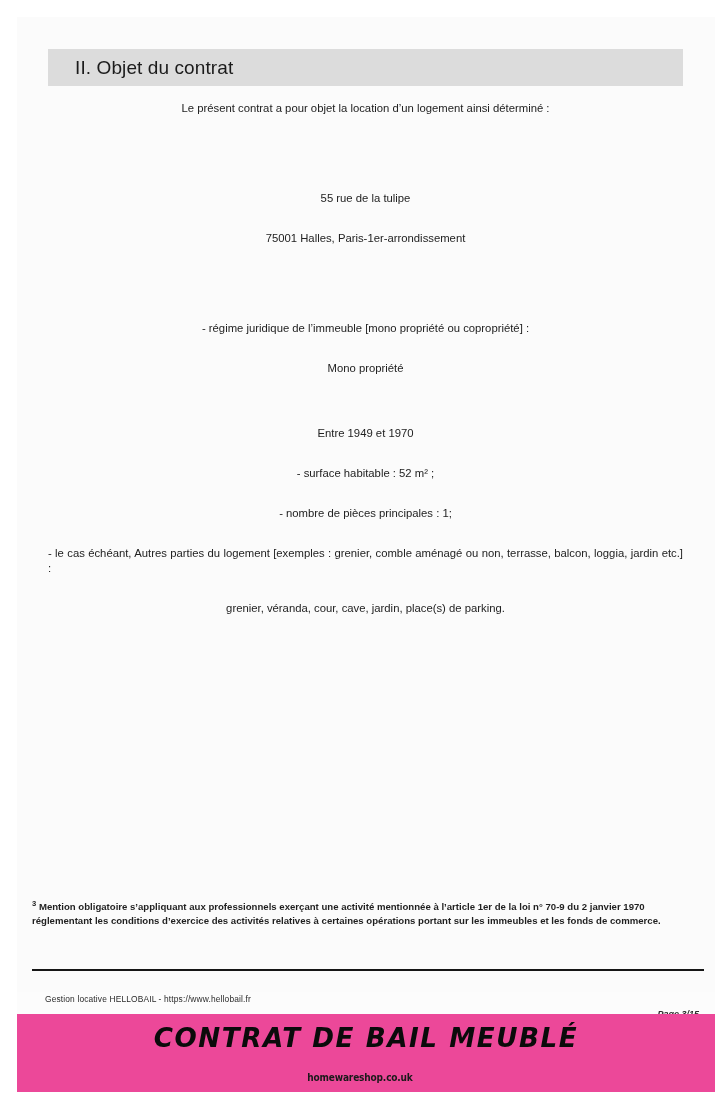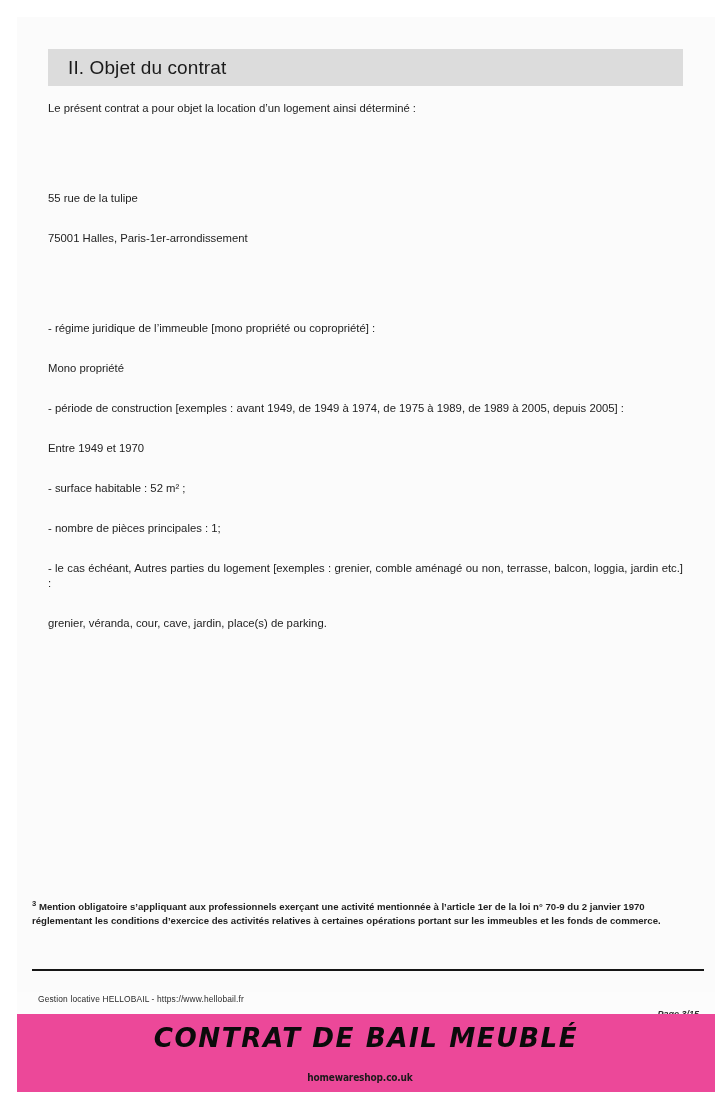--- a/index.html
+++ b/index.html
@@ -57,21 +57,21 @@
   #section-heading-band {
     position: absolute;
     left: 31px;
     top: 32px;
     width: 635px;
     height: 37px;
     background: #dcdcdc;
     display: flex;
     align-items: center;
     box-sizing: border-box;
-    padding-left: 20px;
+    padding-left: 27px;
   }
   #section-heading-band .heading-text {
     font-size: 19px;
     color: #1b1b1b;
     font-weight: 400;
     letter-spacing: 0.1px;
     font-family: "Liberation Sans", sans-serif;
   }
 
   #content-col {
@@ -79,21 +79,21 @@
     left: 31px;
     top: 84px;
     width: 635px;
   }
 
   p.para {
     margin: 0 0 0 0;
     font-size: 11.3px;
     line-height: 15px;
     color: #222222;
-    text-align: left;
+    text-align: center;
   }
   p.para.justified {
     text-align: justify;
   }
   .gap {
     height: 25px;
   }
 
   
   #footnote-block {
@@ -116,21 +116,21 @@
   #footer-rule {
     position: absolute;
     left: 15px;
     top: 952px;
     width: 672px;
     height: 0;
     border-top: 2px solid #161616;
   }
   #footer-left {
     position: absolute;
-    left: 21px;
+    left: 28px;
     top: 977px;
     font-size: 8.4px;
     color: #2a2a2a;
     letter-spacing: 0.15px;
   }
   #footer-right {
     position: absolute;
     right: 16px;
     top: 992px;
     font-size: 9px;
@@ -199,21 +199,20 @@
         <p class="para">55 rue de la tulipe</p>
         <div class="gap"></div>
         <p class="para">75001 Halles, Paris-1er-arrondissement</p>
         <div class="gap"></div>
         <div class="gap"></div>
         <div class="gap"></div>
         <p class="para">- régime juridique de l’immeuble [mono propriété ou copropriété] :</p>
         <div class="gap"></div>
         <p class="para">Mono propriété</p>
         <div class="gap"></div>
-        <p class="para justified">- période de construction [exemples : avant 1949, de 1949 à 1974, de 1975 à 1989, de 1989 à 2005, depuis 2005] :</p>
         <div class="gap"></div>
         <p class="para">Entre 1949 et 1970</p>
         <div class="gap"></div>
         <p class="para">- surface habitable : 52 m² ;</p>
         <div class="gap"></div>
         <p class="para">- nombre de pièces principales : 1;</p>
         <div class="gap"></div>
         <p class="para justified">- le cas échéant, Autres parties du logement [exemples : grenier, comble aménagé ou non, terrasse, balcon, loggia, jardin etc.] :</p>
         <div class="gap"></div>
         <p class="para">grenier, véranda, cour, cave, jardin, place(s) de parking.</p>

